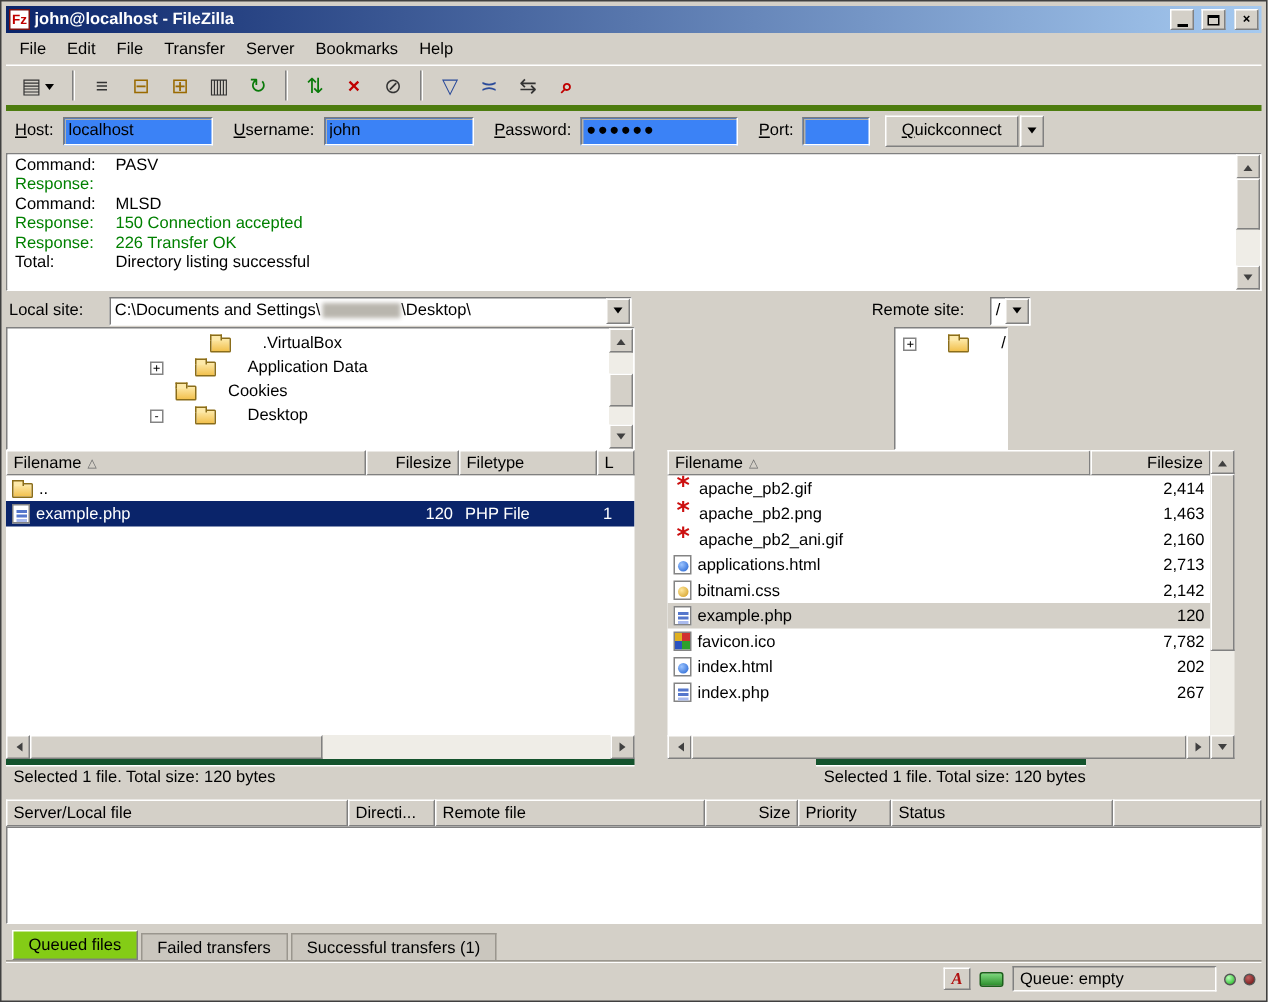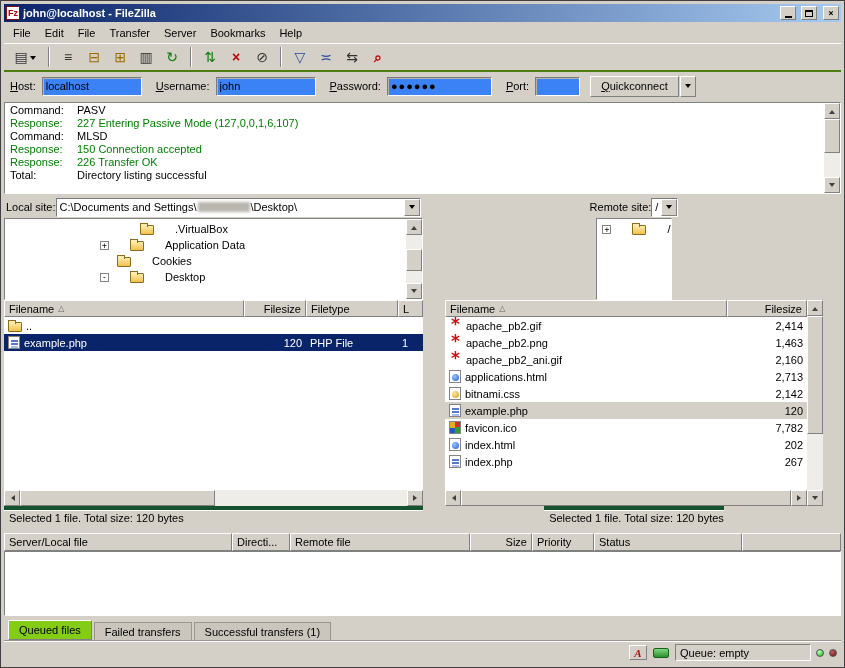--- a/index.html
+++ b/index.html
@@ -37,21 +37,21 @@
   .toolbar{height:27px;display:flex;align-items:center;gap:2px;padding-left:4px;border-top:1px solid #fff;}
   .tbtn{width:24px;height:22px;display:flex;align-items:center;justify-content:center;
     font-size:14px;line-height:1;border:1px solid transparent;}
   .tbtn.wide{width:34px;gap:2px;}
   .tsep{width:2px;height:20px;border-left:1px solid #808080;border-right:1px solid #fff;margin:0 4px;}
   .g-green{color:#0a7a0a;} .g-red{color:#c00000;font-weight:bold;} .g-blue{color:#2a4a9a;}
   .g-dark{color:#333;} .g-amber{color:#9a6a00;}
   .dd-arrow{width:0;height:0;border:3px solid transparent;border-top:4px solid #000;margin-top:4px;}
 
   
-  .quickbar{height:30px;display:flex;align-items:center;gap:6px;padding:0 6px;border-top:2px solid #4d7c0f;}
+  .quickbar{height:30px;display:flex;align-items:center;gap:6px;padding:0 6px;border-top:4px solid #4d7c0f;}
   .hot{text-decoration:underline;}
   .txt{height:19px;background:#3b82f6;border:1px solid;border-color:#7b7b7b #fff #fff #7b7b7b;
     box-shadow:inset 1px 1px 0 #b5b2aa;padding:2px 3px;font:11px "Liberation Sans",sans-serif;}
   .w100{width:100px;} .w105{width:105px;letter-spacing:1px;} .w45{width:45px;}
   .qc-btn{height:21px;display:flex;margin-left:4px;}
   .qc-main{padding:0 10px;display:flex;align-items:center;}
   .qc-drop{width:16px;display:flex;align-items:center;justify-content:center;margin-left:1px;}
 
   
   .log-wrap{height:92px;margin-top:2px;display:flex;background:#fff;}
@@ -73,21 +73,21 @@
   .arr-d{width:0;height:0;border:3px solid transparent;border-top:4px solid #404040;margin-top:2px;}
   .arr-l{width:0;height:0;border:3px solid transparent;border-right:4px solid #404040;margin-right:2px;}
   .arr-r{width:0;height:0;border:3px solid transparent;border-left:4px solid #404040;margin-left:2px;}
 
   
   .panes{display:flex;height:330px;margin-top:2px;}
   .pane{display:flex;flex-direction:column;min-width:0;}
   .pane.left{width:419px;flex:0 0 auto;}
   .pane.right{flex:1;align-items:center;}
   .splitter-v{width:4px;flex:0 0 auto;}
-  .site-row{height:22px;display:flex;align-items:center;gap:0;padding:0 2px;}
+  .site-row{height:22px;display:flex;align-items:center;gap:17px;padding:0 2px;}
   .combo{flex:1;display:flex;height:19px;background:#fff;border:1px solid;border-color:#7b7b7b #fff #fff #7b7b7b;}
   .combo-text{flex:1;display:flex;align-items:center;padding:0 3px;white-space:nowrap;overflow:hidden;}
   .combo-btn{width:16px;display:flex;align-items:center;justify-content:center;flex:0 0 auto;}
   .redact{display:inline-block;width:52px;height:10px;background:#b9b6ae;filter:blur(1.5px);margin:0 1px;}
 
   .tree-area{height:82px;background:#fff;display:flex;}
   .tree-rows{flex:1;padding-top:2px;overflow:hidden;}
   .tree-row{display:flex;align-items:center;height:16px;gap:21px;white-space:nowrap;}
   .exp{width:9px;height:9px;background:#fff;border:1px solid #848484;
     font:8px/7px "DejaVu Sans Mono",monospace;text-align:center;flex:0 0 auto;}
@@ -247,21 +247,20 @@
   </div>
 
   <div class="log-wrap inset">
     <div class="log-lines">
       <div class="log-row command">
           <span class="log-label">Command:</span>
           <span>PASV</span>
         </div>
       <div class="log-row response">
           <span class="log-label">Response:</span>
-          <span>227 Entering Passive Mode (127,0,0,1,6,107)</span>
         </div>
       <div class="log-row command">
           <span class="log-label">Command:</span>
           <span>MLSD</span>
         </div>
       <div class="log-row response">
           <span class="log-label">Response:</span>
           <span>150 Connection accepted</span>
         </div>
       <div class="log-row response">

